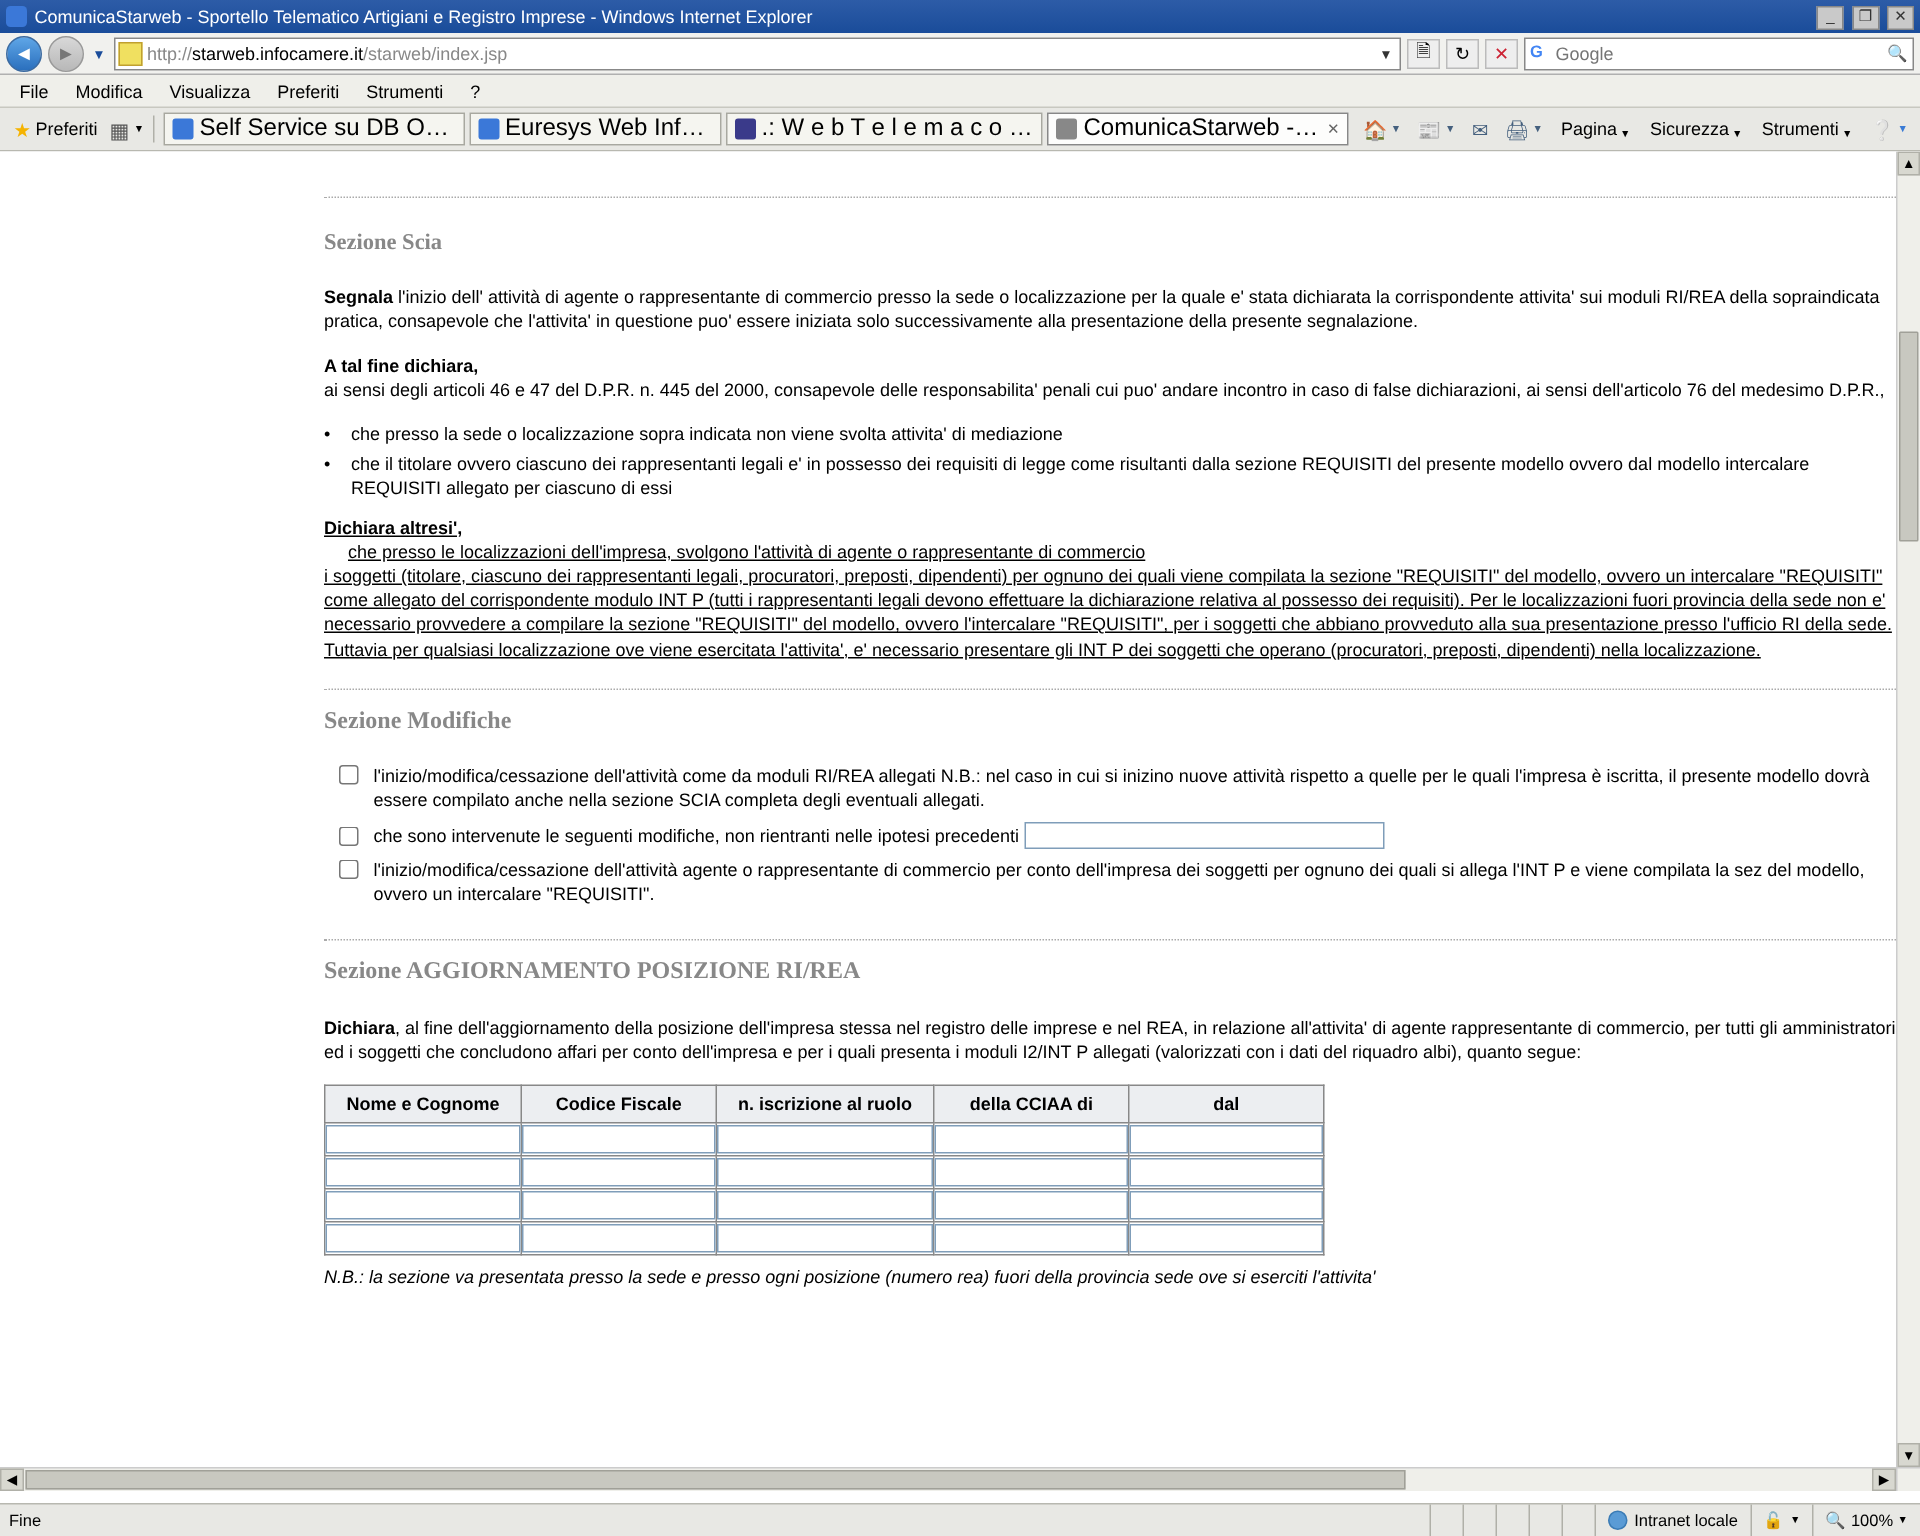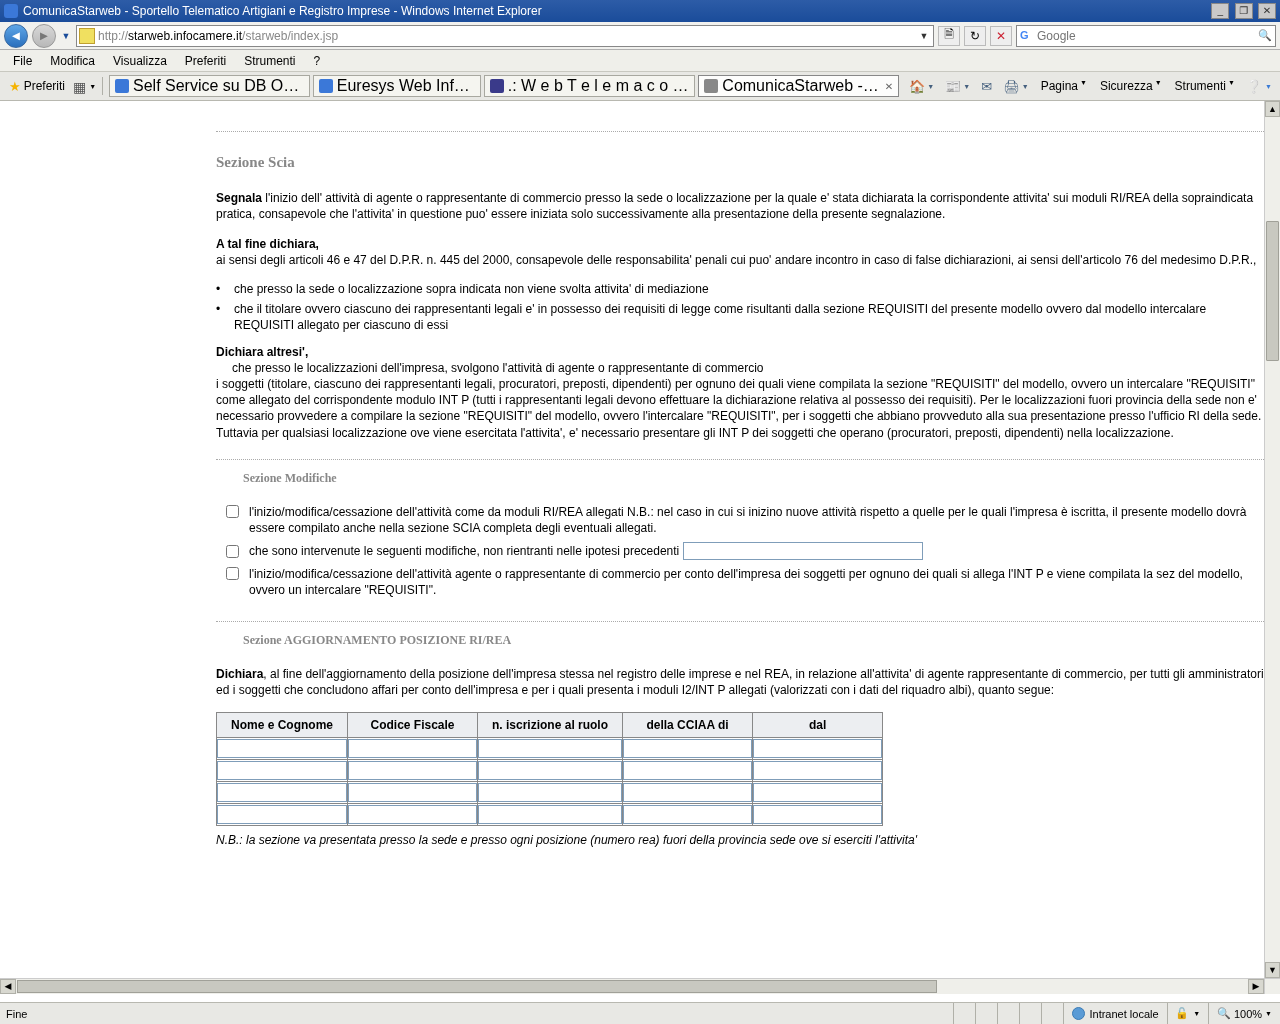--- a/index.html
+++ b/index.html
@@ -41,41 +41,41 @@
 .tab { height:22px; min-width:168px; border:1px solid #a8a8a0; background:#f5f5f0; display:flex; align-items:center; padding:0 5px; gap:4px; white-space:nowrap; overflow:hidden; cursor:default; }
 .tab.active { background:#fdfdfc; border-color:#888; }
 .tab .tic { width:14px; height:14px; background:#3b78d8; border-radius:2px; flex-shrink:0; }
 .tab .tic.e { background:#888; }
 .tab .tic.w { background:#3a3a8a; }
 .tab .lbl { flex:1; overflow:hidden; text-overflow:ellipsis; font-size:16px; }
 .tab .x { color:#666; font-size:10px; }
 .tb-spacer { flex:1; }
 .tb-ic { padding:2px 4px; color:#45607e; font-size:13px; display:flex; align-items:center; gap:2px; cursor:default;}
 .tb-ic .dd { font-size:7px; }
-.tb-menu { padding:2px 5px; font-size:12px; display:flex; align-items:flex-start; gap:2px; cursor:default;}
+.tb-menu { padding:2px 5px; font-size:12px; display:flex; align-items:flex-end; gap:2px; cursor:default;}
 .tb-menu .dd { font-size:7px; }
 
 
 .content-wrap { position:absolute; top:101px; left:0; right:0; bottom:30px; overflow:hidden; background:#fff; }
 .content-scroll { position:absolute; top:0; left:0; right:16px; bottom:16px; overflow:hidden; background:#fff; }
 .vscroll { position:absolute; top:0; right:0; bottom:16px; width:16px; background:#efefea; border-left:1px solid #ccc; }
 .vscroll .up, .vscroll .down { height:16px; background:#d8d8d0; border:1px solid #b0b0a8; text-align:center; font-size:9px; line-height:14px; }
 .vscroll .down { position:absolute; bottom:0; left:0; right:0; }
 .vscroll .thumb { position:absolute; left:1px; right:1px; top:120px; height:140px; background:#c8c8c0; border:1px solid #a0a098; border-radius:1px; }
 .hscroll { position:absolute; bottom:0; left:0; right:16px; height:16px; background:#efefea; border-top:1px solid #ccc; }
 .hscroll .lf, .hscroll .rt { width:16px; height:100%; background:#d8d8d0; border:1px solid #b0b0a8; text-align:center; font-size:9px; line-height:13px; position:absolute; top:0; }
 .hscroll .rt { right:0; }
 .hscroll .thumb { position:absolute; top:1px; bottom:1px; left:17px; width:920px; background:#c8c8c0; border:1px solid #a0a098; }
 .corner { position:absolute; bottom:0; right:0; width:16px; height:16px; background:#efefea; border-left:1px solid #ccc; border-top:1px solid #ccc; }
 
 .page { padding:0 0 0 216px; }
 .inner { border-top:1px dotted #aaa; margin-top:30px; padding:10px 0 0 0; font-size:12px; line-height:1.35; }
 
 .sec-title { color:#888; font-weight:bold; font-size:15px; margin:10px 0 18px 0; font-family:Liberation Serif, serif; }
-.sec-title.sm { font-size:12px;margin-left:27px; }
+.sec-title.sm { font-size:16px; }
 
 .para { margin-bottom:13px; }
 .bold { font-weight:bold; }
 
 .bullet-row { display:flex; margin-bottom:4px; }
 .bullet-row .b { width:18px; }
 .bullet-row .t { flex:1; }
 
 .chk-row { display:flex; align-items:flex-start; margin:6px 0; }
 .chk-row input[type=checkbox] { margin:1px 10px 0 10px; }
@@ -203,21 +203,21 @@
           <span>ai sensi degli articoli 46 e 47 del D.P.R. n. 445 del 2000, consapevole delle responsabilita' penali cui puo' andare incontro in caso di false dichiarazioni, ai sensi dell'articolo 76 del medesimo D.P.R.,</span>
         </div>
         <div class="bullet-row">
             <span class="b">•</span>
             <span class="t">che presso la sede o localizzazione sopra indicata non viene svolta attivita' di mediazione</span>
           </div>
         <div class="bullet-row">
             <span class="b">•</span>
             <span class="t">che il titolare ovvero ciascuno dei rappresentanti legali e' in possesso dei requisiti di legge come risultanti dalla sezione REQUISITI del presente modello ovvero dal modello intercalare REQUISITI allegato per ciascuno di essi</span>
           </div>
-        <div class="para" style="margin-top:10px;">
+        <div class="para" style="margin-top:10px;text-decoration:underline;">
           <span class="bold">Dichiara altresi',</span><br>
           <span style="white-space:pre-line;margin-left:16px;">che presso le localizzazioni dell'impresa, svolgono l'attività di agente o rappresentante di commercio
 i soggetti (titolare, ciascuno dei rappresentanti legali, procuratori, preposti, dipendenti) per ognuno dei quali viene compilata la sezione "REQUISITI" del modello, ovvero un intercalare "REQUISITI" come allegato del corrispondente modulo INT P (tutti i rappresentanti legali devono effettuare la dichiarazione relativa al possesso dei requisiti). Per le localizzazioni fuori provincia della sede non e' necessario provvedere a compilare la sezione "REQUISITI" del modello, ovvero l'intercalare "REQUISITI", per i soggetti che abbiano provveduto alla sua presentazione presso l'ufficio RI della sede. Tuttavia per qualsiasi localizzazione ove viene esercitata l'attivita', e' necessario presentare gli INT P dei soggetti che operano (procuratori, preposti, dipendenti) nella localizzazione.</span>
         </div>
 
         <div style="border-top:1px dotted #aaa;margin:18px 0 0 0;"></div>
         <div class="sec-title sm">Sezione Modifiche</div>
         <div class="chk-row">
           <input type="checkbox" style="">
           <span>l'inizio/modifica/cessazione dell'attività come da moduli RI/REA allegati N.B.: nel caso in cui si inizino nuove attività rispetto a quelle per le quali l'impresa è iscritta, il presente modello dovrà essere compilato anche nella sezione SCIA completa degli eventuali allegati.</span>

